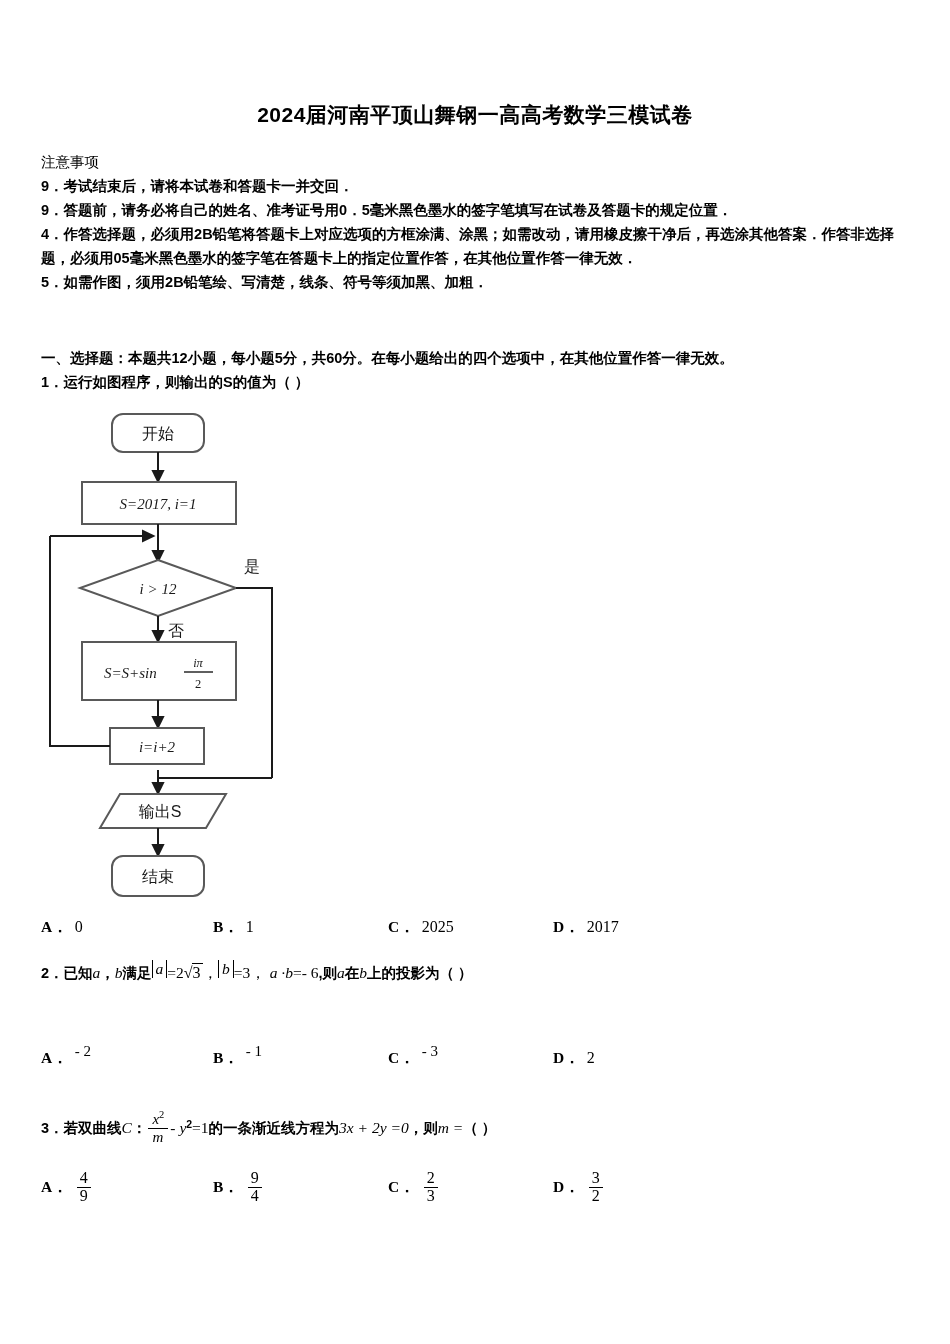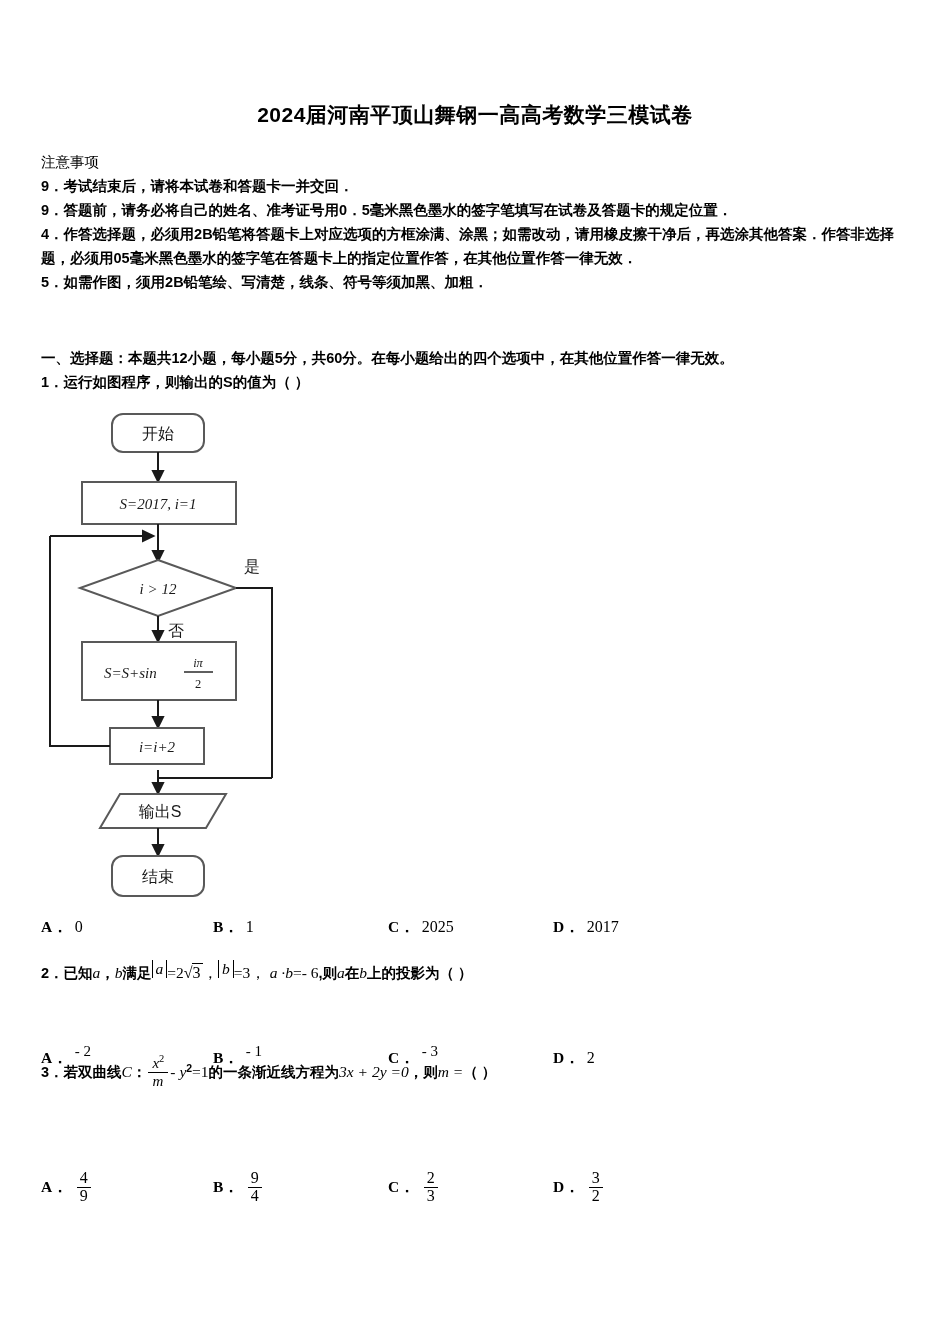--- a/index.html
+++ b/index.html
@@ -336,21 +336,21 @@
       <span class="lbl">B．</span><span class="val-sup">- 1</span>
     </div>
     <div class="opt" style="left:347px;">
       <span class="lbl">C．</span><span class="val-sup">- 3</span>
     </div>
     <div class="opt" style="left:512px;">
       <span class="lbl">D．</span><span class="val">2</span>
     </div>
   </div>
 
-  <div class="qstem" style="top:1056px;">
+  <div class="qstem" style="top:1112px;">
     <span>3．</span><span>若双曲线</span><span class="math">C</span><span>：</span><span class="inlinefrac"><span class="num"><span>x</span><span class="supr">2</span></span><span class="den">m</span></span><span class="math">- y</span><span class="supr">2</span><span class="mathr">=1</span><span>的一条渐近线方程为</span><span class="math">3x + 2y =0</span><span>，则</span><span class="math">m =</span><span>（   ）</span>
   </div>
 
   <div class="opts" style="top:1155px; height:48px;">
     <div class="opt" style="left:0px; top:16px;">
       <span class="lbl">A．</span><span class="frac"><span class="num">4</span><span class="den">9</span></span>
     </div>
     <div class="opt" style="left:172px; top:16px;">
       <span class="lbl">B．</span><span class="frac"><span class="num">9</span><span class="den">4</span></span>
     </div>

